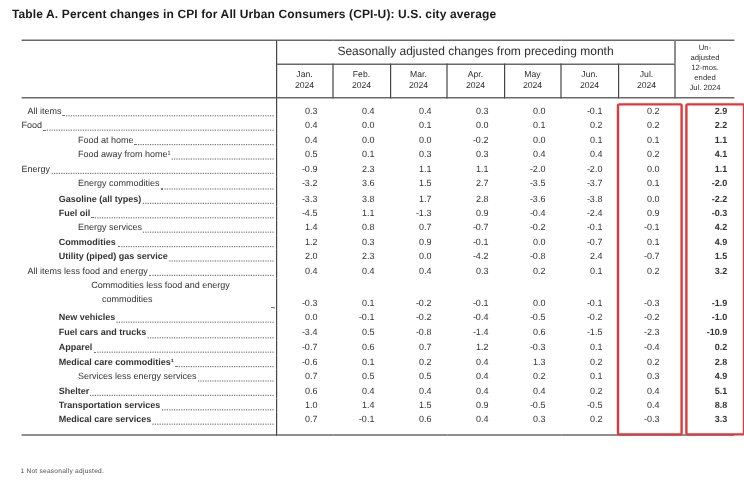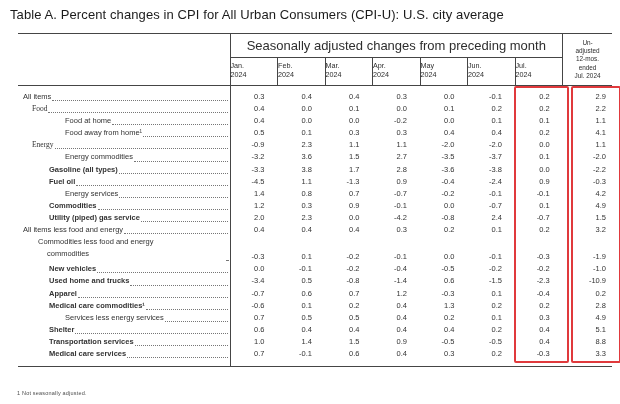--- a/index.html
+++ b/index.html
@@ -1,60 +1,60 @@
 <!DOCTYPE html>
 <html><head>
 <meta charset="utf-8">
 <style>
   html,body{margin:0;padding:0;}
   body{
     width:620px;height:404px;background:#ffffff;position:relative;
     font-family:"Liberation Sans", sans-serif;color:#2e2e2e;overflow:hidden;
   }
   .page-title{
-    position:absolute;left:10px;top:7px;font-size:13px;font-weight:normal;
+    position:absolute;left:10px;top:7px;font-size:10px;font-weight:bold;
     color:#1b1b1b;letter-spacing:0.1px;white-space:nowrap;
   }
   .table-wrap{position:absolute;left:18px;top:33px;width:594px;}
   table{
     border-collapse:collapse;width:594px;table-layout:fixed;
     border-top:1.5px solid #454545;
   }
   col.c-stub{width:212px;}
   col.c-mon{width:47.5px;}
   thead th{font-weight:normal;color:#2e2e2e;padding:0;}
   .stub-head{border-right:1px solid #454545;border-bottom:1.5px solid #454545;}
   .span-head{
-    border-bottom:1px solid #454545;font-size:13px;padding:4px 0 4px;
+    border-bottom:1px solid #454545;font-size:10px;padding:4px 0 4px;
     text-align:center;
   }
   .month-head{
     border-left:1px solid #454545;border-right:1px solid #454545;
     border-bottom:1.5px solid #454545;
-    font-size:7.2px;line-height:9px;padding:3px 0 6px;text-align:left;
+    font-size:7.2px;line-height:9px;padding:3px 0 6px;text-align:center;
     white-space:pre-line;
   }
   .unadj-head{
     border-left:1px solid #454545;border-bottom:1.5px solid #454545;
     font-size:6.4px;line-height:8.3px;padding:2px 0 2px;text-align:center;
     white-space:pre-line;
   }
   tbody td{
     font-size:7.5px;line-height:12.1px;vertical-align:bottom;padding:0;
     color:#333333;
   }
   td.stub{border-right:1px solid #454545;}
   td.num{text-align:right;padding-right:13px;}
-  td.num.last{padding-right:6px;}
+  td.num.last{padding-right:6px;font-weight:bold;}
   tbody tr:first-child td{padding-top:5px;}
   tbody tr:last-child td{border-bottom:1.5px solid #454545;padding-bottom:6px;margin-top:20px;}
-  .lbl-flex{display:flex;}
+  .lbl-flex{display:flex;align-items:center;}
   .lbl-text{white-space:pre-line;padding-left:9px;text-indent:-9px;}
   .ind0 .lbl-flex{margin-left:5px;}
-  .ind1 .lbl-flex{margin-left:14px;font-family:Liberation Serif, serif;}
+  .ind1 .lbl-flex{}
   .ind2 .lbl-flex{margin-left:20px;flex-direction:column;}
   .ind3 .lbl-flex{margin-left:24px;padding-left:23px;}
   .ind4 .lbl-flex{margin-left:31px;font-weight:bold;}
   .dots{
     flex:1 1 auto;align-self:flex-end;min-width:2px;height:0;
     border-bottom:1px dotted #767676;margin:0 2px 2px 1px;
   }
   .hl{position:absolute;border:2px solid #e0393c;border-radius:2px;pointer-events:none;}
   .hl-jul{left:496px;top:53px;width:51px;height:273px;}
   .hl-12mo{left:553px;top:53px;width:46px;height:273px;}
@@ -330,21 +330,21 @@
           <td class="num">-0.2</td>
           <td class="num">-0.4</td>
           <td class="num">-0.5</td>
           <td class="num">-0.2</td>
           <td class="num">-0.2</td>
           <td class="num last">-1.0</td>
         </tr>
         <tr>
           <td class="stub ind4">
             <div class="lbl-flex">
-              <span class="lbl-text">Used home and trucks</span>
+              <span class="lbl-text">Fuel cars and trucks</span>
               <span class="dots"></span>
             </div>
           </td>
           <td class="num">-3.4</td>
           <td class="num">0.5</td>
           <td class="num">-0.8</td>
           <td class="num">-1.4</td>
           <td class="num">0.6</td>
           <td class="num">-1.5</td>
           <td class="num">-2.3</td>

